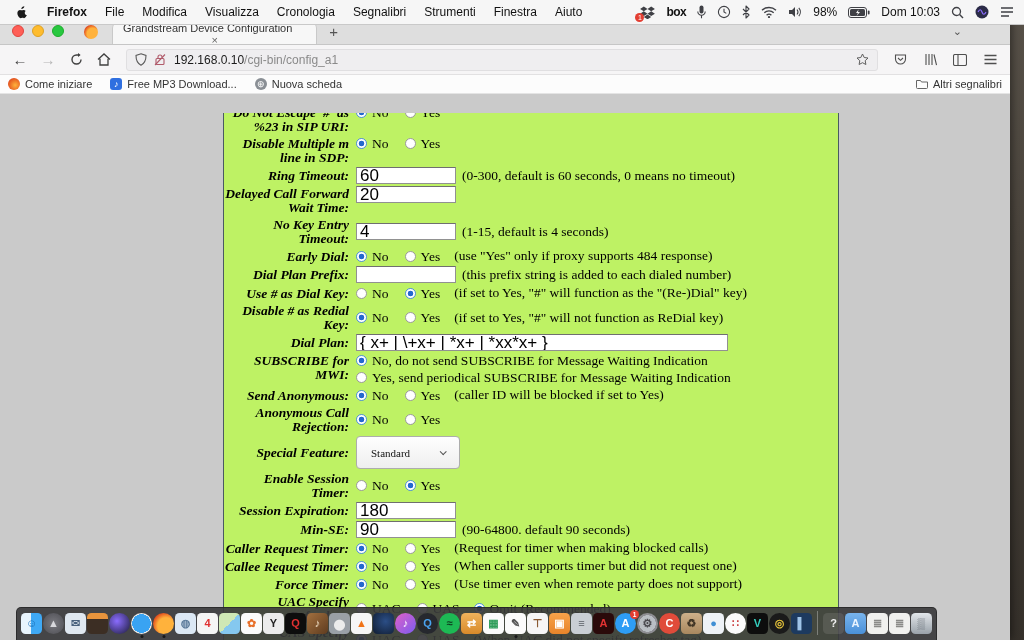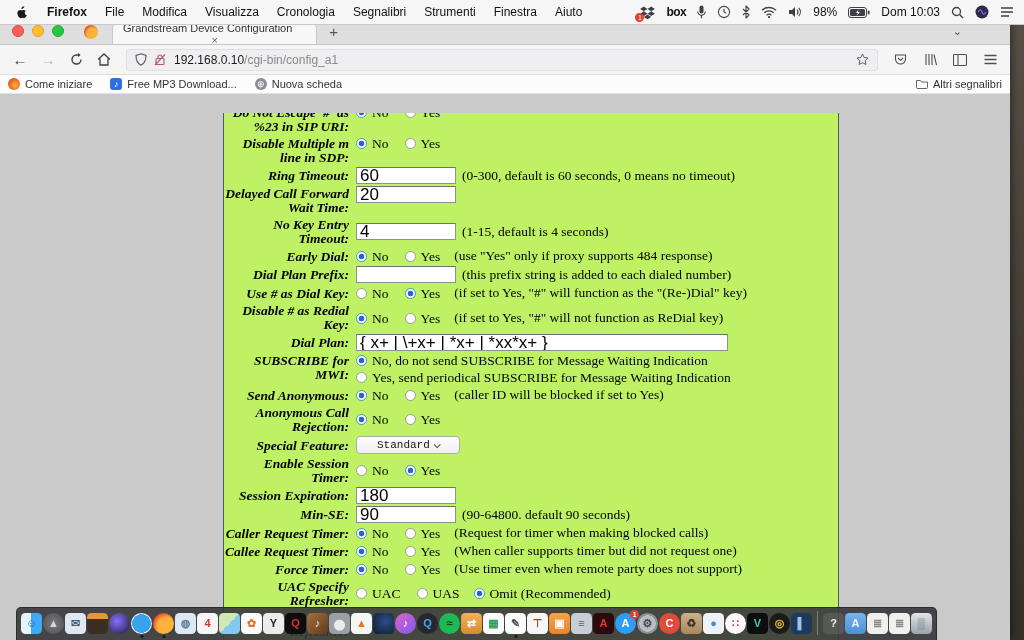--- a/index.html
+++ b/index.html
@@ -44,31 +44,31 @@
   .bm-fav { width:12px; height:12px; border-radius:3px; display:flex; align-items:center; justify-content:center; font-size:9px; color:#fff; flex:none; }
   .bm-right { margin-left:auto; display:flex; align-items:center; gap:5px; }
 
   
   .content { position:absolute; top:94px; left:0; right:0; bottom:0; background:#cacaca; overflow:hidden; }
   .panel { position:absolute; left:195px; top:0; width:616px; height:100%; background:#bef264; border-left:1px solid #4a5a62; border-right:1px solid #4a5a62; overflow:hidden; padding:0 4px 0 0;margin-left:28px; }
   .form-rows { margin-top:-9px; font-family:"Liberation Serif", serif; }
   .row { display:flex; align-items:center; padding:1px 0; min-height:18px; }
   .row.top { align-items:flex-start; }
   .lab { width:132px; flex:none; text-align:right; font-style:italic; font-weight:bold; font-size:13.5px; line-height:14px; color:#000; padding-right:7px; padding-top:1px; }
-  .ctl { flex:1; display:flex; align-items:flex-end; min-width:0; }
+  .ctl { flex:1; display:flex; align-items:center; min-width:0; }
   .ctl.stacked { flex-direction:column; align-items:flex-start; gap:2px; }
   .opt { display:flex; align-items:center; margin-right:14px; }
   .opt:first-child { margin-right:16px; }
   .rb { width:11px; height:11px; border-radius:50%; border:1px solid #9a9a9a; background:#fff; display:inline-block; flex:none; margin-right:5px; }
   .rb.sel { border:1px solid #4f8fdc; background:radial-gradient(circle, #2468cf 0 2.6px, #fff 3.1px); }
   .otext { font-size:13.5px; line-height:15px; color:#000; white-space:nowrap; }
   .note { font-size:13.5px; color:#000; white-space:nowrap; overflow:hidden; }
   .ti { height:17px; width:100px; border:1px solid #919191; border-top-color:#6f6f6f; background:#fff; font-family:"Liberation Sans",sans-serif; font-size:17px; padding:0 3px; margin-right:6px; flex:none; }
   .ti.wide { width:372px; }
-  .selbox { width:104px; height:18px; border:1px solid #adadad; border-radius:4px; background:linear-gradient(#fefefe,#efefef); display:flex; align-items:center; padding:0 20px; font-family:Liberation Mono, monospace; font-size:11px; color:#111; }
+  .selbox { width:104px; height:33px; border:1px solid #adadad; border-radius:4px; background:linear-gradient(#fefefe,#efefef); display:flex; align-items:center; padding:0 14px; font-family:Liberation Serif, serif; font-size:11px; color:#111; }
   .sel-chev { width:5px; height:5px; border-right:1.4px solid #555; border-bottom:1.4px solid #555; transform:rotate(45deg) translateY(-1px); margin-left:auto; }
 
   
   .dock { position:absolute; left:16px; bottom:0; height:33px; background:rgba(58,58,60,0.92); border:1px solid rgba(20,20,20,0.5); border-bottom:none; border-radius:5px 5px 0 0; display:flex; align-items:center; padding:2px 4px 4px 4px; gap:1px; z-index:60; }
   .dk { width:21px; height:21px; border-radius:4.5px; display:flex; align-items:center; justify-content:center; font-size:11px; font-weight:bold; position:relative; flex:none; }
   .dk.round { border-radius:50%; }
   .dk .badge { position:absolute; top:-3px; right:-3px; width:9px; height:9px; background:#e33e32; border-radius:50%; color:#fff; font-size:6.5px; font-weight:bold; display:flex; align-items:center; justify-content:center; }
   .dk .dot { position:absolute; bottom:-4px; left:50%; transform:translateX(-50%); width:3px; height:3px; border-radius:50%; background:#1a1a1a; }
   .dock-sep { width:1px; height:24px; background:rgba(255,255,255,0.3); margin:0 4px; flex:none; }
 

